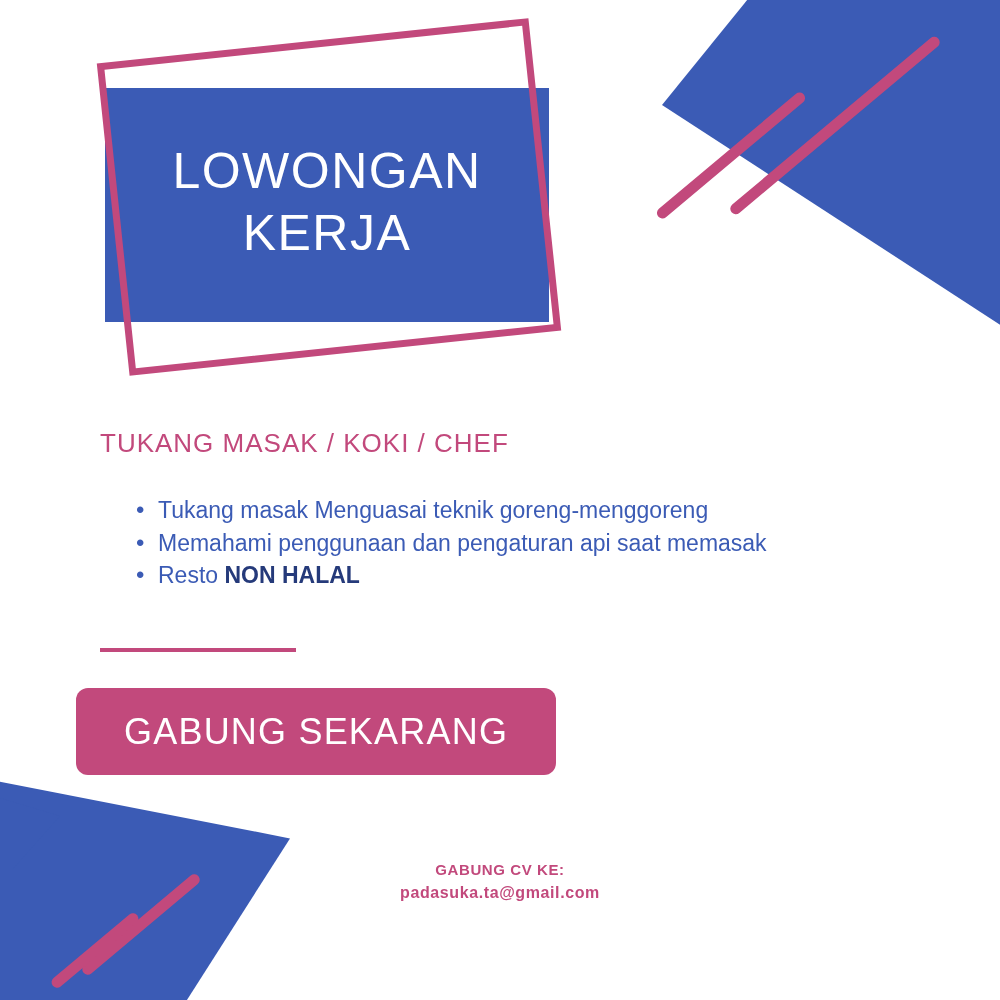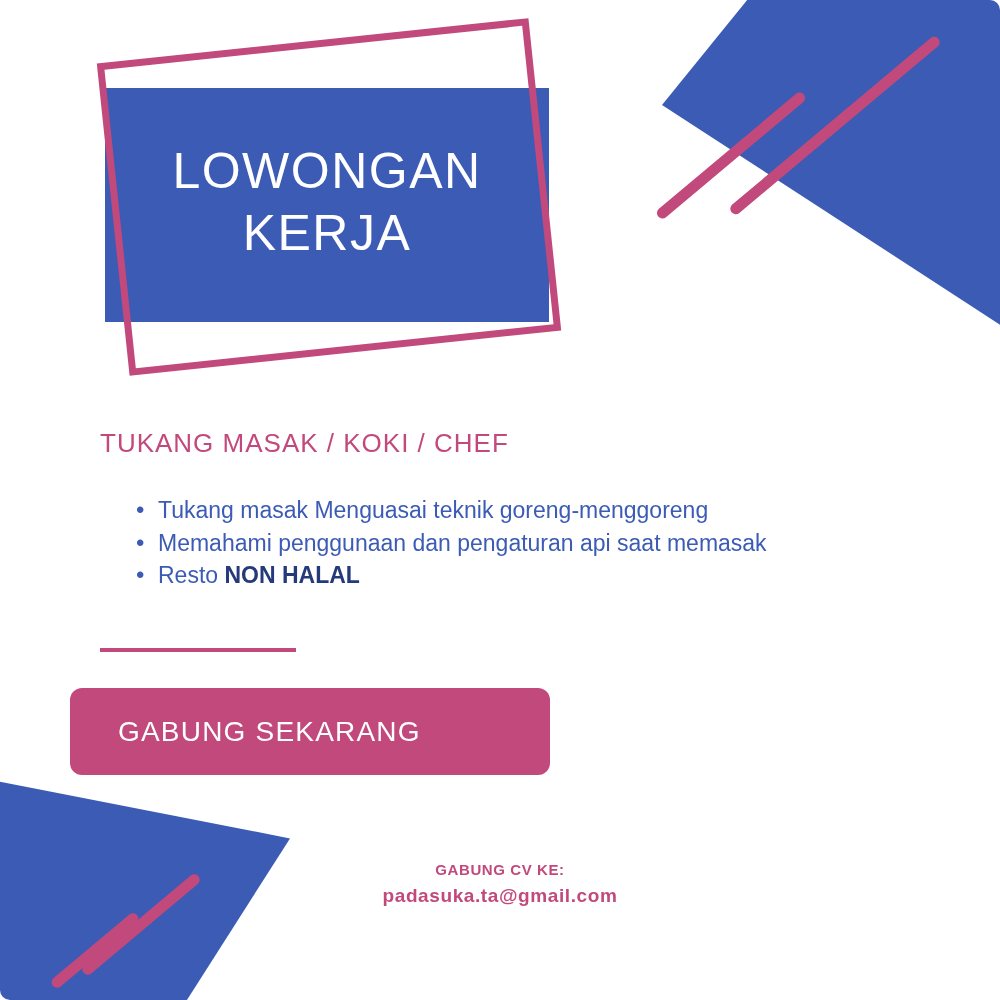--- a/index.html
+++ b/index.html
@@ -9,21 +9,20 @@
   }
   body {
     font-family: "Liberation Sans", sans-serif;
   }
   #poster {
     position: relative;
     width: 1000px;
     height: 1000px;
     overflow: hidden;
     background: #ffffff;
-    border-radius: 10px;
   }
 
   
   .shape { position: absolute; }
 
   
   .tr-blue {
     top: -4px;
     right: -2px;
     width: 340px;
@@ -126,29 +125,29 @@
     left: 100px;
     width: 196px;
     height: 4px;
     background: #c2497c;
   }
 
   
   .cta {
     position: absolute;
     top: 688px;
-    left: 70px;
+    left: 76px;
     width: 480px;
     height: 87px;
     background: #c2497c;
     border-radius: 12px;
     border: none;
     color: #ffffff;
     font-family: "Liberation Sans", sans-serif;
-    font-size: 28px;
+    font-size: 36px;
     letter-spacing: 1.2px;
     text-align: left;
     padding-left: 48px;
     box-sizing: border-box;
     cursor: pointer;
   }
 
   
   .bl-blue {
     left: -40px;
@@ -187,21 +186,21 @@
     top: 858px;
     left: 0;
     width: 1000px;
     text-align: center;
     color: #c2497c;
     font-size: 15px;
     font-weight: bold;
     line-height: 1.55;
     letter-spacing: 0.6px;
   }
-  .footer .email { font-size: 19px; }
+  .footer .email { font-size: 16px; }
 </style>
 </head>
 <body>
 
 <div id="poster">
 
   <div class="shape tr-blue"></div>
   <div class="shape stroke tr-stroke-1"></div>
   <div class="shape stroke tr-stroke-2"></div>
 

